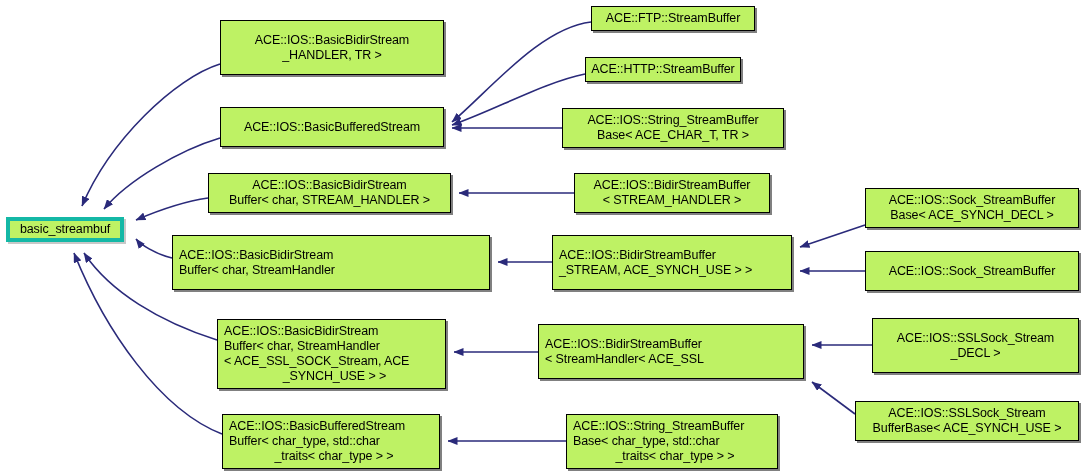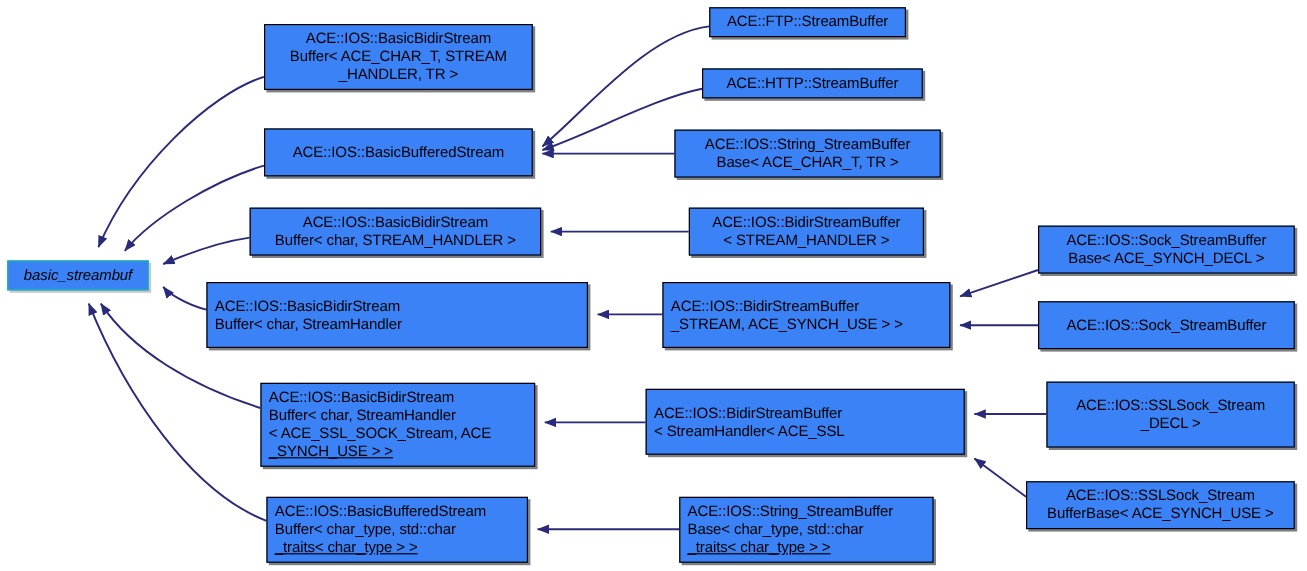--- a/index.html
+++ b/index.html
@@ -21,46 +21,45 @@
     position: absolute;
     left: 0;
     top: 0;
     width: 1089px;
     height: 476px;
     pointer-events: none;
   }
   .node {
     position: absolute;
     box-sizing: border-box;
-    background: #3b82f6;
+    background: #bef264;
     border: 1px solid #000000;
     box-shadow: 2px 2px 0 0 #808080;
     display: flex;
     flex-direction: column;
     justify-content: center;
     font-size: 12.5px;
     line-height: 15px;
     color: #000000;
     letter-spacing: -0.1px;
     white-space: pre;
   }
   .node.root {
-    border: 1px solid #14b8a6;
+    border: 4px solid #14b8a6;
     box-shadow: 2px 2px 0 0 #c8c8c8;
-    font-style: italic;
   }
   .node .line {
     display: block;
   }
   .node.center .line { text-align: center; }
   .node.left {
     padding-left: 6px;
   }
   .node.left .line { text-align: left; }
-  .node.left .line.c { text-align: left; text-decoration: underline; }
+  .node.left .line.c { text-align: center; }
 </style>
 </head>
 <body>
 
 <div id="diagram-root">
 
   <svg id="edge-layer" viewBox="0 0 1089 476" width="1089" height="476" xmlns="http://www.w3.org/2000/svg">
     <defs>
       <marker id="arrowhead" markerWidth="10" markerHeight="8" refX="9.5" refY="4" orient="auto" markerUnits="userSpaceOnUse">
         <path d="M0,0 L10,4 L0,8 Z" fill="#2a2a7a"></path>
@@ -94,33 +93,32 @@
       <path d="M566,441 L448,441"></path>
     </g>
   </svg>
 
   <div class="node root center" style="left:6px; top:217px; width:118px; height:25px;">
     <span class="line">basic_streambuf</span>
   </div>
 
   <div class="node center" style="left:220px; top:20px; width:224px; height:55px;">
     <span class="line">ACE::IOS::BasicBidirStream</span>
-    <span class="line">Buffer&lt; ACE_CHAR_T, STREAM</span>
     <span class="line">_HANDLER, TR &gt;</span>
   </div>
 
   <div class="node center" style="left:220px; top:107px; width:224px; height:40px;">
     <span class="line">ACE::IOS::BasicBufferedStream</span>
   </div>
 
   <div class="node center" style="left:591px; top:6px; width:164px; height:25px;">
     <span class="line">ACE::FTP::StreamBuffer</span>
   </div>
 
-  <div class="node center" style="left:585px; top:57px; width:184px; height:25px;">
+  <div class="node center" style="left:585px; top:57px; width:156px; height:25px;">
     <span class="line">ACE::HTTP::StreamBuffer</span>
   </div>
 
   <div class="node center" style="left:562px; top:108px; width:222px; height:40px;">
     <span class="line">ACE::IOS::String_StreamBuffer</span>
     <span class="line">Base&lt; ACE_CHAR_T, TR &gt;</span>
   </div>
 
   <div class="node center" style="left:208px; top:173px; width:243px; height:40px;">
     <span class="line">ACE::IOS::BasicBidirStream</span>

